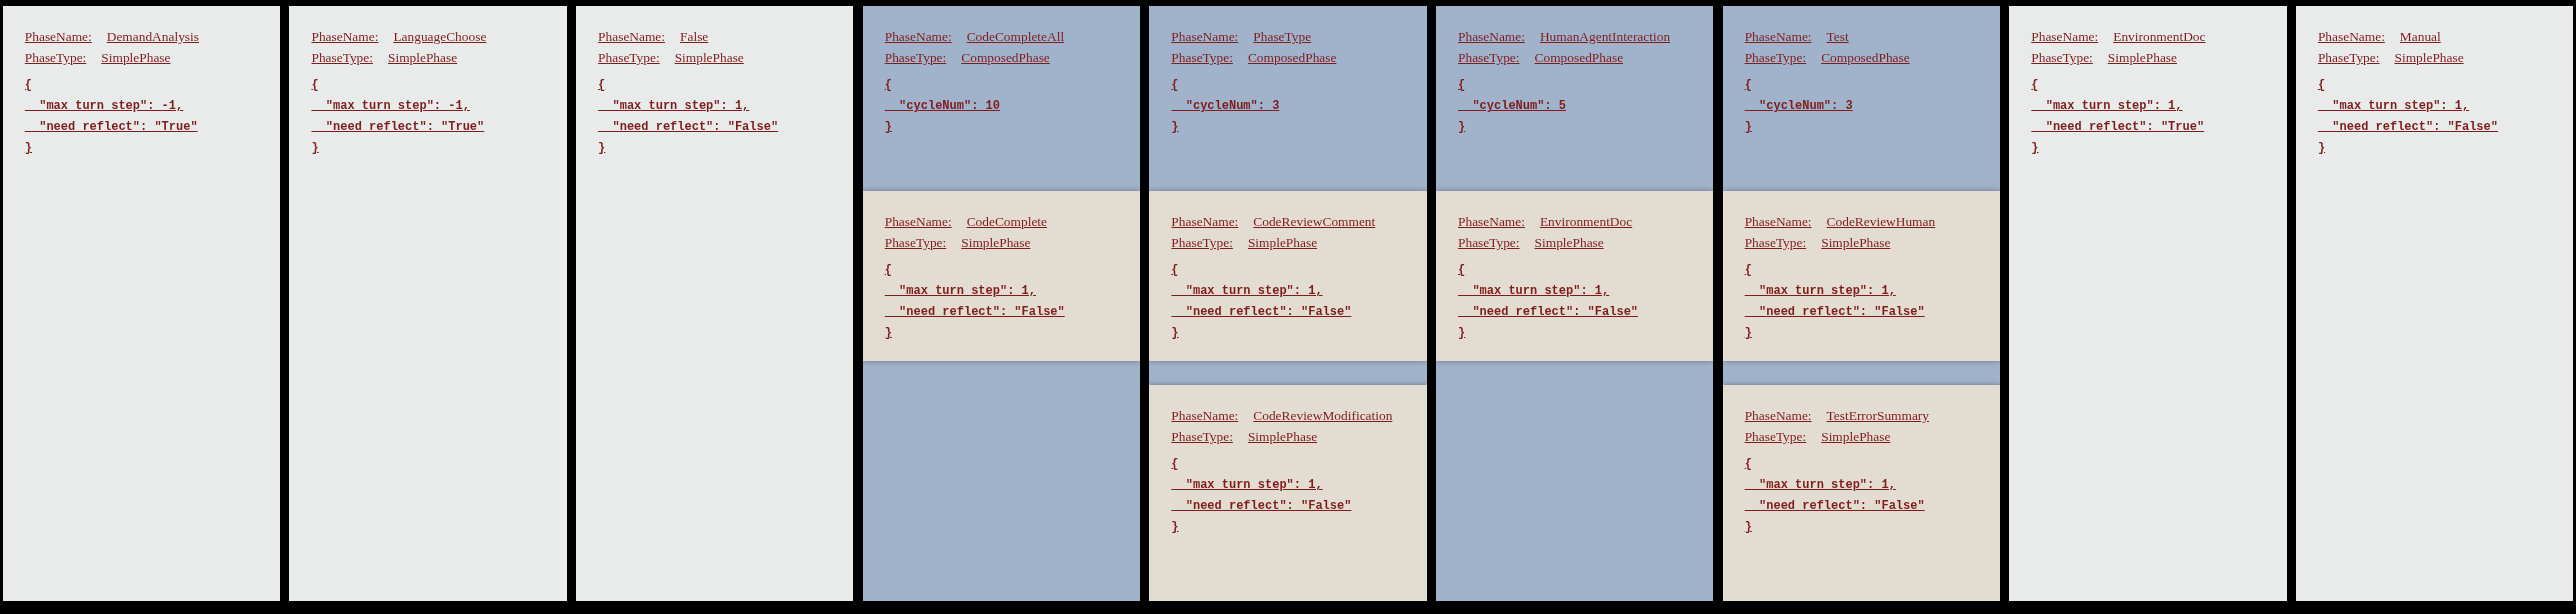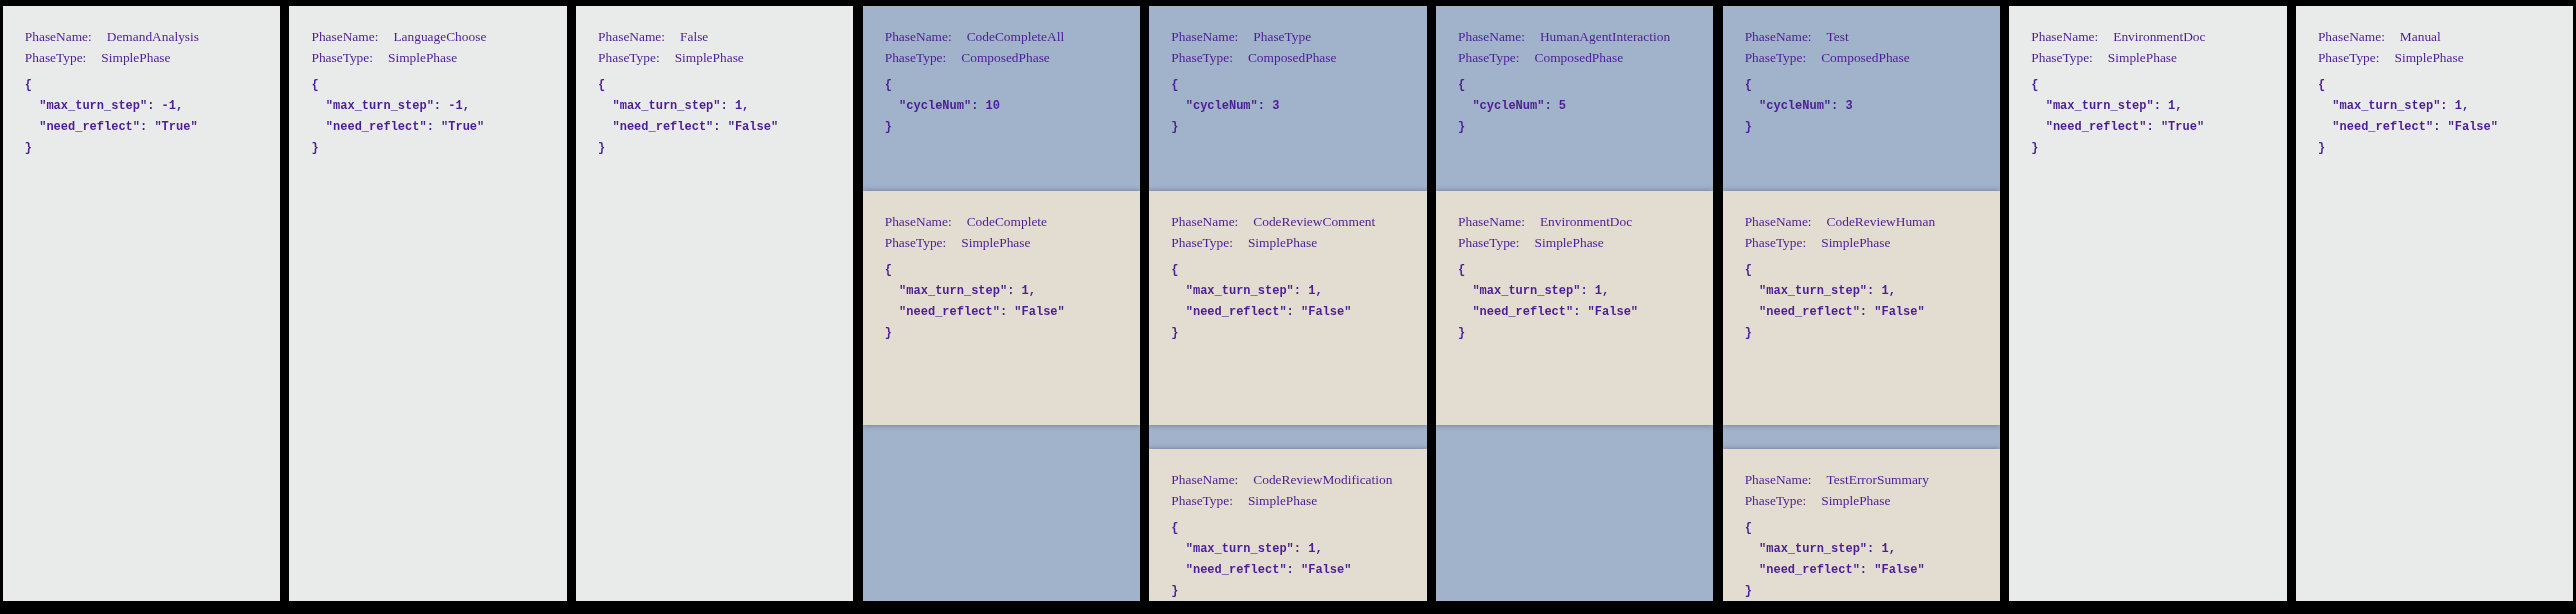--- a/index.html
+++ b/index.html
@@ -18,26 +18,26 @@
     flex: 1 1 0;
     height: 595px;
     box-sizing: border-box;
     overflow: hidden;
   }
   .card.simple   { background: #e9ebea; }
   .card.composed { background: #a1b2cb; }
   .header-zone { height: 185px; box-sizing: border-box; }
   .subcard {
     background: #e3dcd0;
-    height: 234px;
+    height: 170px;
     box-sizing: border-box;
     box-shadow: 0 0 5.6px rgba(0,0,0,0.35);
   }
   .subcard.second { margin-top: 24px; height: 246px; }
-  .content { padding: 20.4px 7.4px 0 22px; color: #4c1d95; }
+  .content { padding: 20.4px 7.4px 0 22px; color: #7f1d1d; text-decoration: underline; }
   .row {
     font-family: "Liberation Serif", serif;
     font-size: 13.4px;
     line-height: 21px;
     white-space: nowrap;
   }
   .k { margin-right: 15px; }
   .json {
     font-family: "Liberation Mono", "DejaVu Sans Mono", monospace;
     font-size: 12px;

